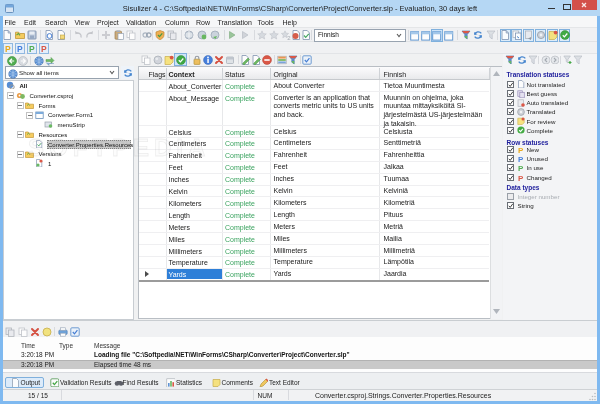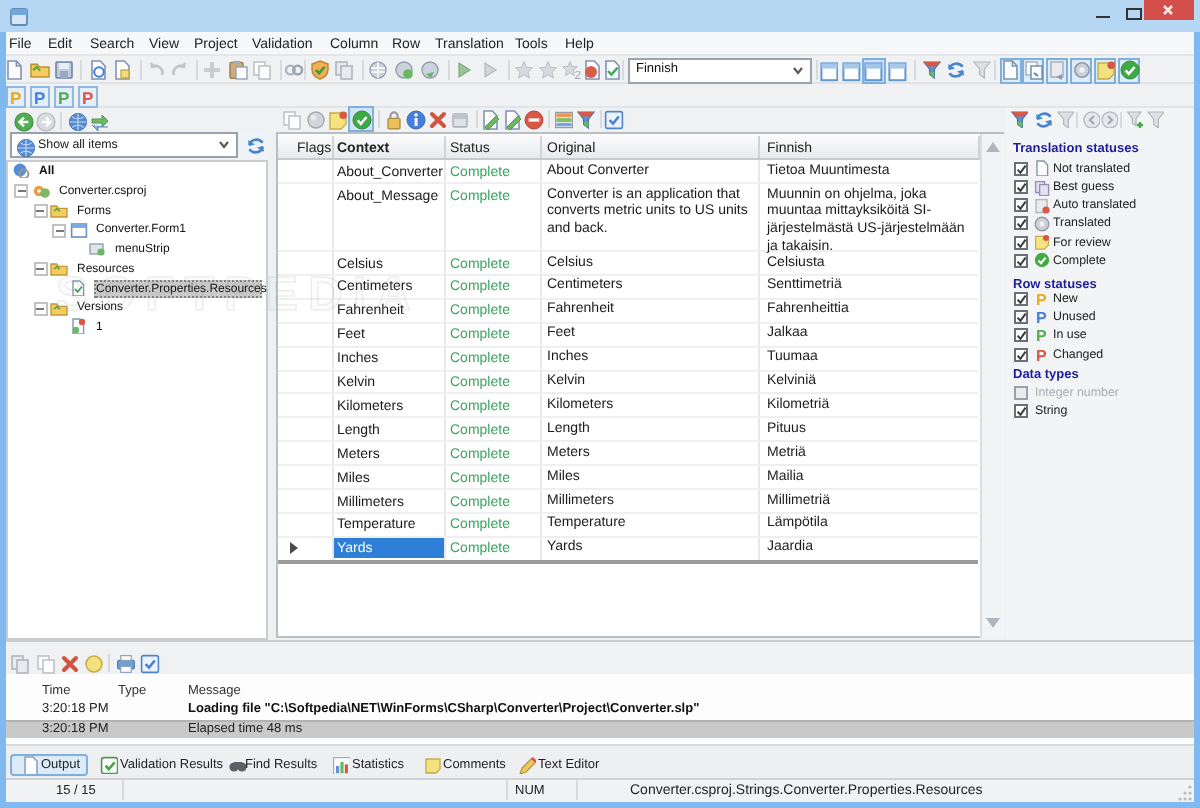--- a/index.html
+++ b/index.html
@@ -8,20 +8,21 @@
 #s{position:relative;width:600px;height:404px;overflow:hidden;color:#1a1a1a}
 </style></head><body>
 <div id="s">
 <div class="a" style="left:0px;top:0px;width:600px;height:404px;background:#7fb9f0"></div>
 <div class="a" style="left:0px;top:0px;width:600px;height:16px;background:#b5d7f4"></div>
 <div class="a" style="left:3px;top:16px;width:594px;height:385px;background:#f0f1f2"></div>
 <svg class="a" style="left:5px;top:4px" width="9" height="9" viewBox="0 0 9 9">
       <rect x="0.5" y="0.5" width="8" height="8" rx="1" fill="#dce8f4" stroke="#5580b0" stroke-width="0.9"></rect>
       <rect x="0.5" y="0.5" width="8" height="3" fill="#6aa0d8"></rect>
     </svg>
+<div class="a" style="left:0px;top:3.8px;font-size:7.5px;line-height:9.5px;white-space:nowrap;color:#222;width:600px;text-align:center">Sisulizer 4 - C:\Softpedia\NET\WinForms\CSharp\Converter\Project\Converter.slp - Evaluation, 30 days left</div>
 <div class="a" style="left:548px;top:7.5px;width:7px;height:1.6px;background:#333"></div>
 <div class="a" style="left:562.5px;top:3.5px;width:8px;height:6px;border:1.4px solid #333"></div>
 <div class="a" style="left:571.5px;top:0px;width:25.5px;height:9.8px;background:#d3504a"></div>
 <svg class="a" style="left:581px;top:2px" width="6" height="6" viewBox="0 0 6 6">
       <path d="M1 1l4 4M5 1l-4 4" stroke="#fff" stroke-width="1.3"></path>
     </svg>
 <div class="a" style="left:3px;top:16px;width:594px;height:12px;background:#f6f7f8;border-bottom:1px solid #e4e6e8"></div>
 <div class="a" style="left:4.5px;top:18.2px;font-size:7px;line-height:9px;white-space:nowrap;color:#222;">File</div>
 <div class="a" style="left:24px;top:18.2px;font-size:7px;line-height:9px;white-space:nowrap;color:#222;">Edit</div>
 <div class="a" style="left:45px;top:18.2px;font-size:7px;line-height:9px;white-space:nowrap;color:#222;">Search</div>

